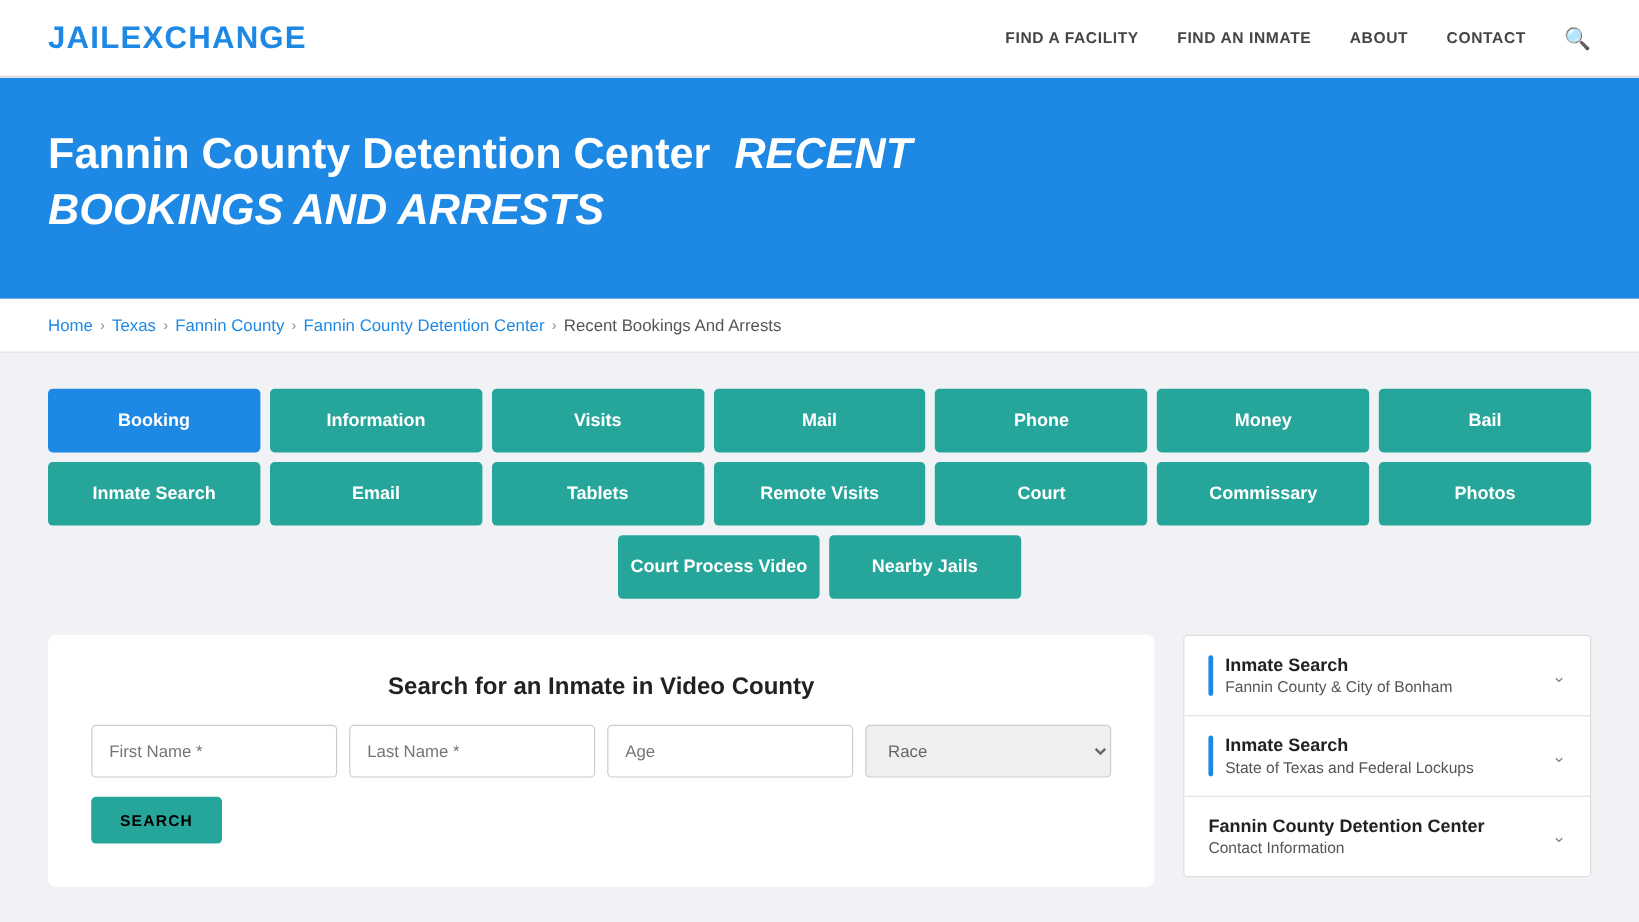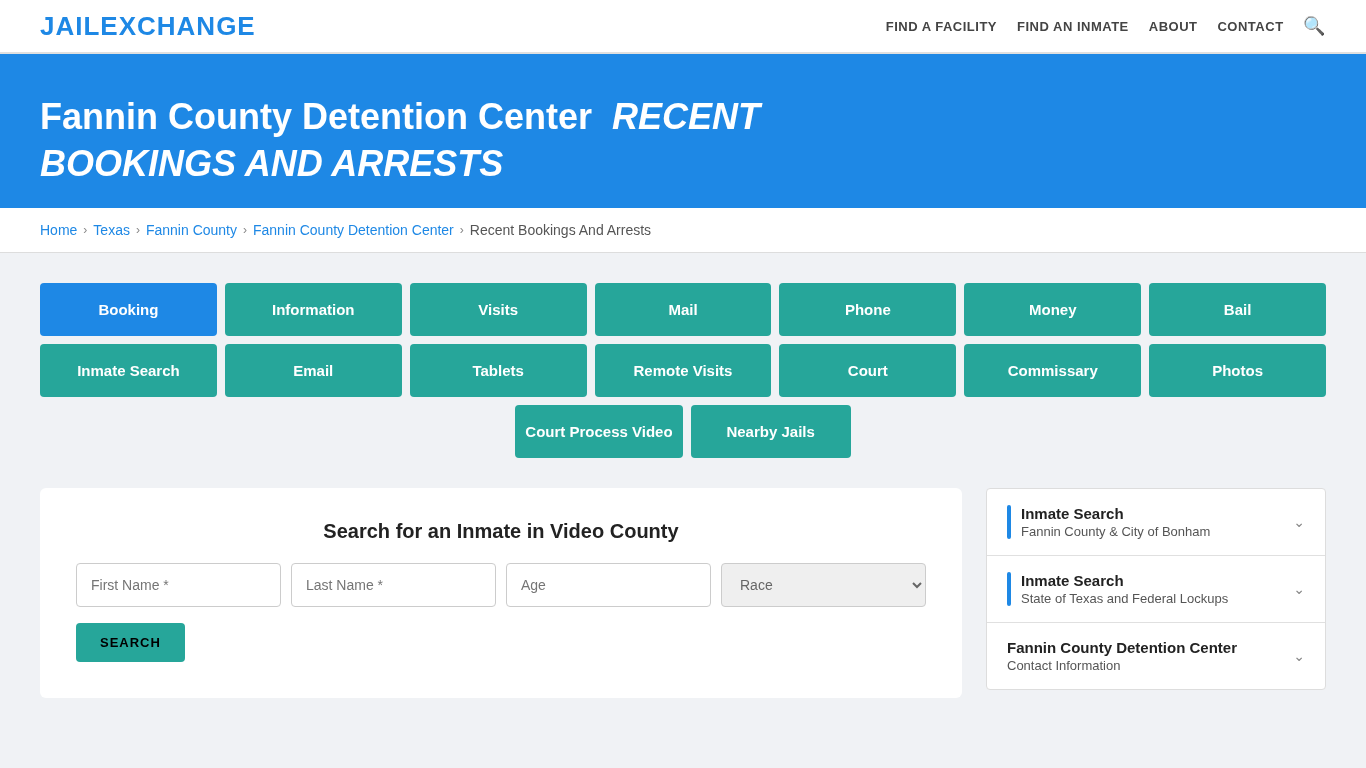--- a/index.html
+++ b/index.html
@@ -3,59 +3,59 @@
   <meta charset="utf-8">
   <style>
     * { box-sizing: border-box; margin: 0; padding: 0; }
     body { font-family: Arial, sans-serif; background: #f0f2f5; color: #333; }
 
     
     .header {
       background: #fff;
       border-bottom: 2px solid #e0e0e0;
       padding: 0 40px;
-      height: 54px;
+      height: 65px;
       display: flex;
       align-items: center;
       justify-content: space-between;
     }
     .logo {
       font-size: 26px;
       font-weight: 900;
       letter-spacing: 1px;
       color: #1a1a1a;
     }
     .logo span {
       color: #1e88e5;
     }
     .nav {
       display: flex;
       align-items: center;
-      gap: 20px;
+      gap: 32px;
     }
     .nav a {
       text-decoration: none;
       color: #444;
       font-size: 13px;
       font-weight: 700;
       letter-spacing: 0.5px;
       text-transform: uppercase;
     }
     .search-icon-btn {
       background: none;
       border: none;
       cursor: pointer;
       font-size: 18px;
       color: #444;
     }
 
     
     .hero {
       background: #1e88e5;
-      padding: 40px 40px 20px;
+      padding: 40px 40px 50px;
     }
     .hero h1 {
       color: #fff;
       font-size: 36px;
       font-weight: 900;
       line-height: 1.3;
       max-width: 900px;
     }
     .hero h1 em {
       font-style: italic;

